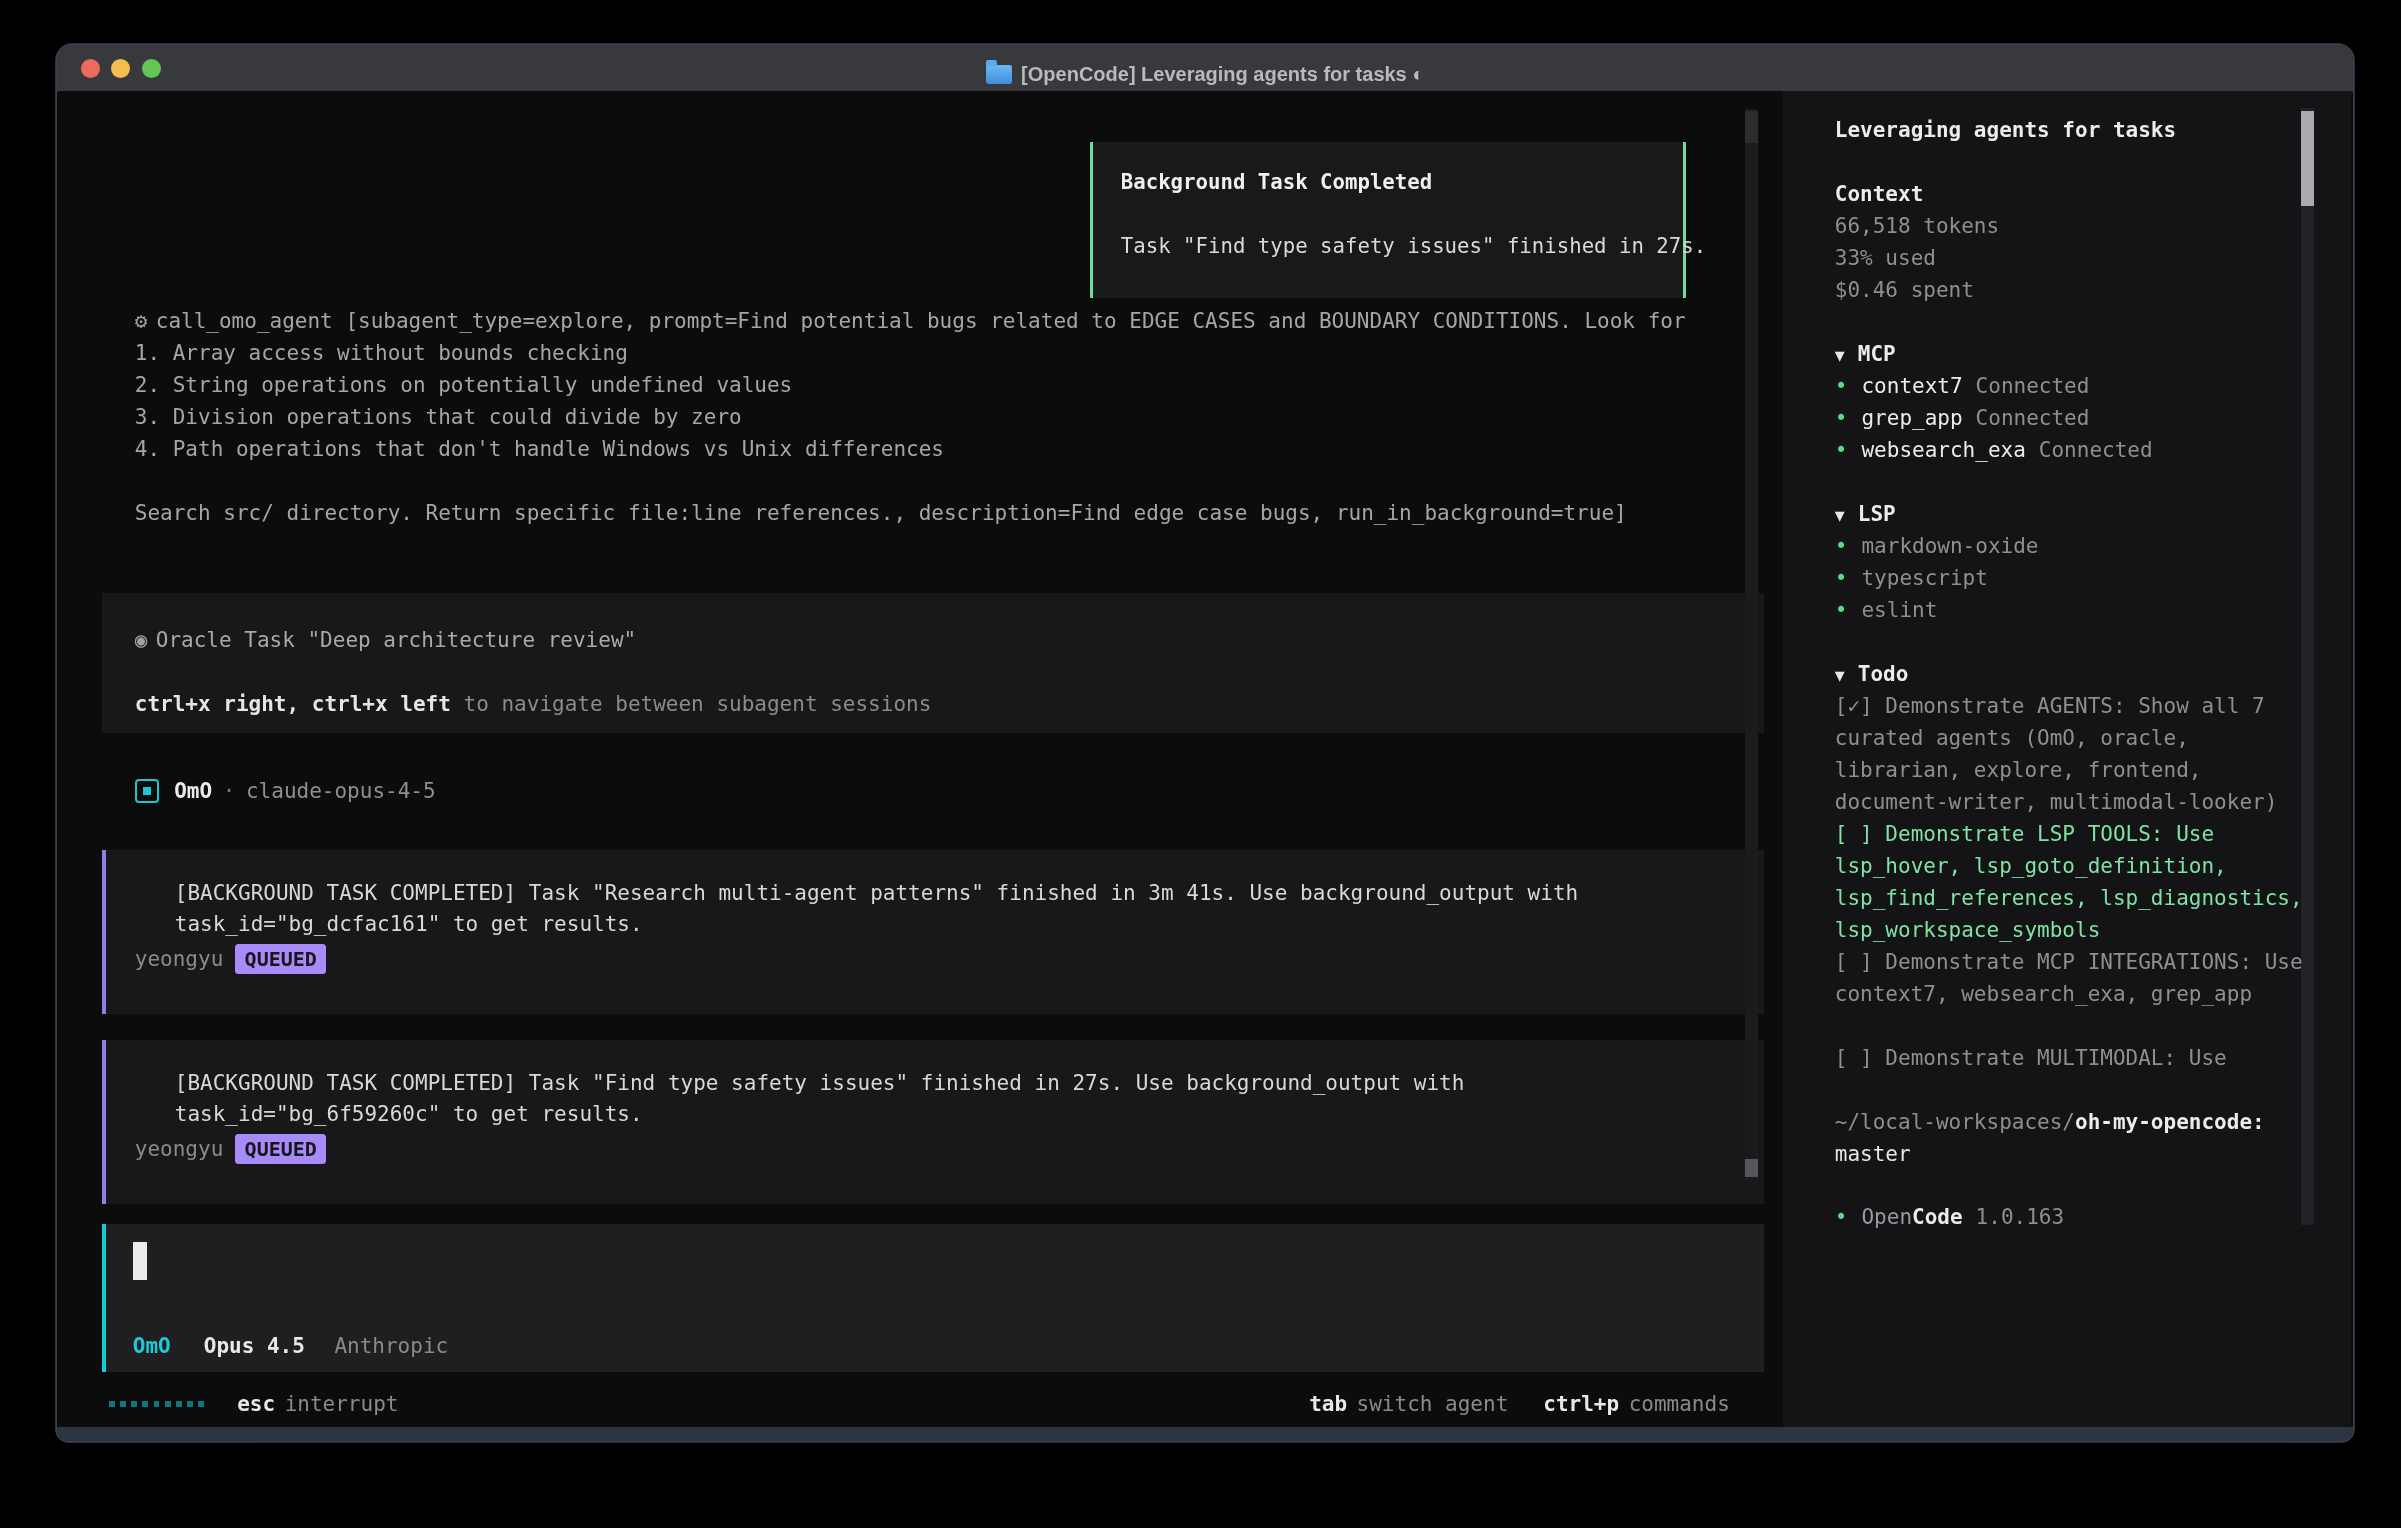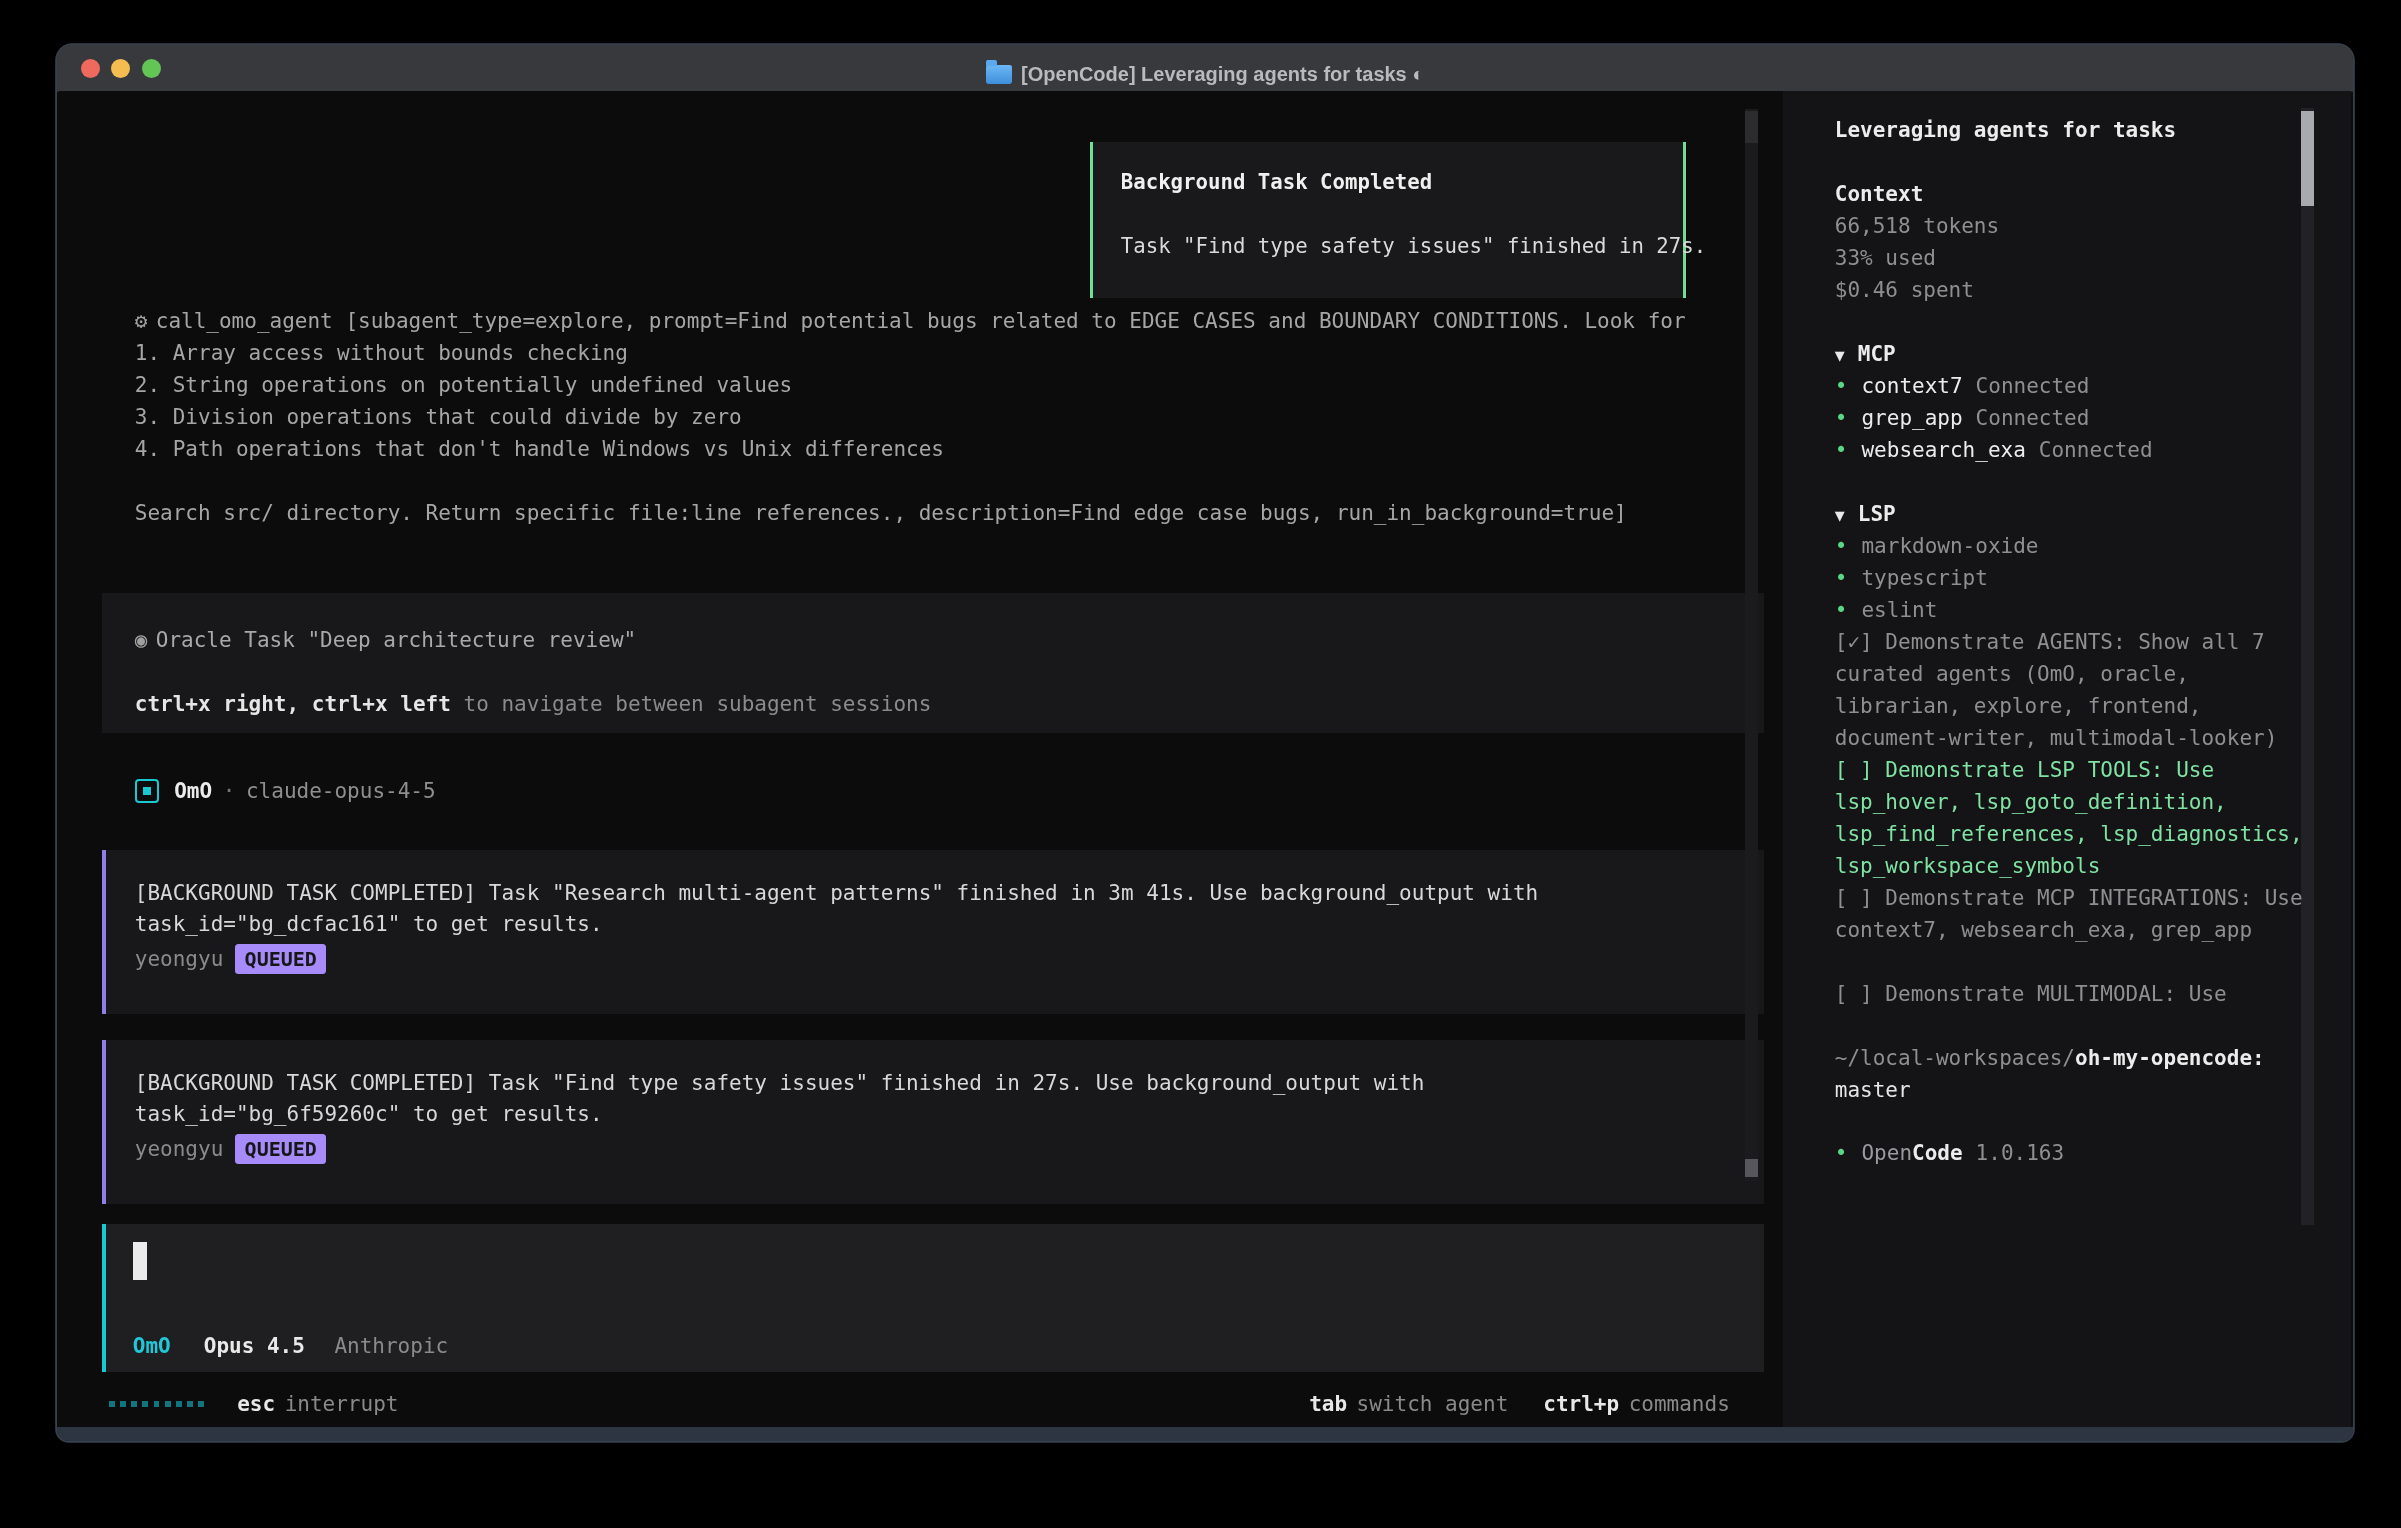--- a/index.html
+++ b/index.html
@@ -38,21 +38,21 @@
   .agent-header{position:absolute;left:76px;top:684px;height:32px;display:flex;align-items:center;
                 font-size:21px;}
   .omo-icon{width:20px;height:20px;border:2.4px solid #1ac8d4;border-radius:4.1px;margin-right:15.4px;
             display:inline-flex;align-items:center;justify-content:center;}
   .omo-icon i{width:8.3px;height:8.3px;background:#1ac8d4;display:block;}
   .agent-name{color:#ececec;font-weight:bold;}
   .agent-sep{color:#777;margin:0 10.6px;}
   .agent-model{color:#8f8f8f;}
   .msg{border-left:4.1px solid #8f7fe8;padding:28px 0 0 29px;color:#d8d8d8;height:164px;}
   .msg.m1{top:759px;} .msg.m2{top:949px;}
-  .msg .tline{height:31px;line-height:31px;}
+  .msg .tline{height:31px;line-height:31px;margin-left:40px;}
   .byline{display:flex;align-items:center;gap:11.8px;margin-top:3.5px;height:31px;}
   .author{color:#8a8a8a;font-size:21px;}
   .badge{background:#a78bfa;color:#17171a;font-weight:bold;font-size:20px;
          padding:1.2px 9.5px;border-radius:3.5px;line-height:28px;}
   .input-box{top:1133px;height:148px;border-left:4.7px solid #1ac8d4;background:#1f1f22;}
   .cursor{position:absolute;left:27px;top:17.7px;width:14px;height:38px;background:#ececec;}
   .input-footer{position:absolute;left:27px;bottom:14px;display:flex;align-items:center;font-size:21px;}
   .if-agent{color:#1fc9d8;font-weight:bold;}
   .if-model{color:#e9e9e9;font-weight:bold;margin-left:33px;}
   .if-provider{color:#8a8a8a;margin-left:29.5px;}
@@ -250,20 +250,21 @@
             </div>
           <div class="sb-item">
               <span class="bullet">•</span>
               <span class="sb-grey">typescript</span>
             </div>
           <div class="sb-item">
               <span class="bullet">•</span>
               <span class="sb-grey">eslint</span>
             </div>
 
+          <div class="sb-head"><span class="tri">▼</span><span>Todo</span></div>
           <div class="todo-item todo-done">[✓] Demonstrate AGENTS: Show all 7 curated agents (OmO, oracle, librarian, explore, frontend, document-writer, multimodal-looker)</div>
           <div class="todo-item todo-active">[ ] Demonstrate LSP TOOLS: Use lsp_hover, lsp_goto_definition, lsp_find_references, lsp_diagnostics, lsp_workspace_symbols</div>
           <div class="todo-item todo-pending">[ ] Demonstrate MCP INTEGRATIONS: Use context7, websearch_exa, grep_app</div>
           <div class="todo-item todo-pending mt54">[ ] Demonstrate MULTIMODAL: Use</div>
 
           <div class="ws"><span class="ws-path">~/local-workspaces/</span><span class="ws-repo">oh-my-opencode:</span><br><span class="ws-branch">master</span></div>
 
           <div class="sb-footer">
             <span class="bullet">•</span>
             <span class="brand-dim">Open</span>

